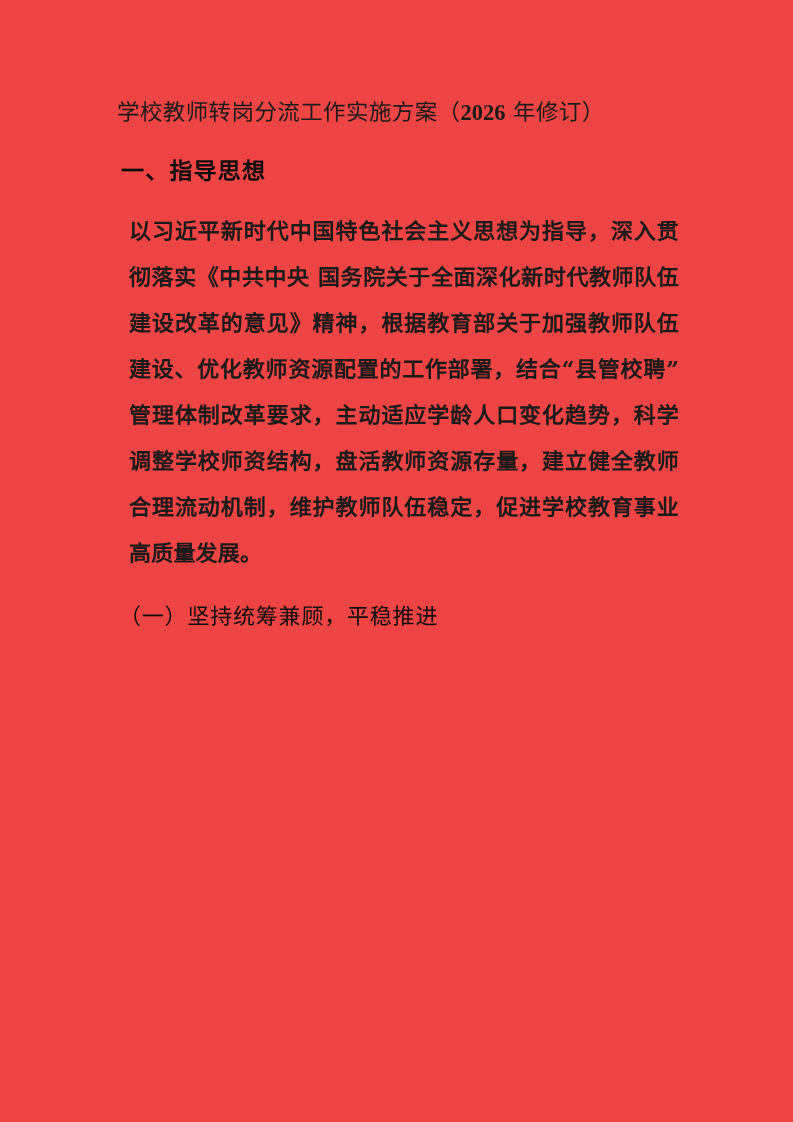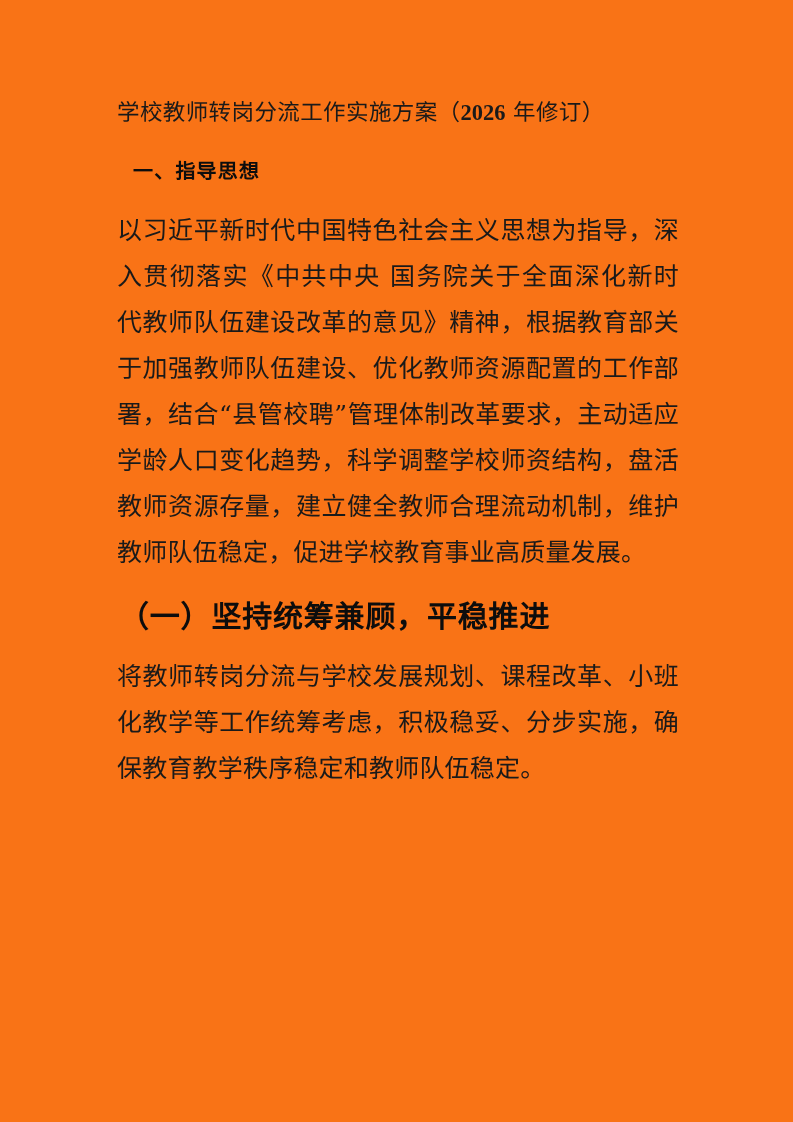--- a/index.html
+++ b/index.html
@@ -19,21 +19,21 @@
     -webkit-font-smoothing: antialiased;
   }
 
   
   .page {
     position: absolute;
     left: 0;
     top: 0;
     width: 793px;
     height: 1122px;
-    background: #f97316;
+    background: #ef4444;
     box-sizing: border-box;
   }
 
   
   .content {
     position: absolute;
     left: 117px;
     top: 96px;
     width: 562px;
   }
@@ -51,50 +51,50 @@
     white-space: nowrap;
   }
   .doc-title .latin {
     font-family: "Liberation Serif", "DejaVu Serif", serif;
     font-weight: bold;
     letter-spacing: 0;
   }
 
   
   .h1 {
-    font-family: Liberation Serif, serif;
-    font-size: 20px;
+    font-family: Liberation Sans, sans-serif;
+    font-size: 23px;
     font-weight: bold;
     line-height: 34px;
     color: #0d0d0d;
     letter-spacing: 1.2px;
-    margin: 0 0 22px 16px;
+    margin: 0 0 22px 4px;
   }
 
   
   .h2 {
     font-family: "DejaVu Sans", "Liberation Sans", sans-serif;
-    font-size: 30px;
-    font-weight: bold;
+    font-size: 22px;
+    font-weight: normal;
     line-height: 34px;
     color: #0d0d0d;
     letter-spacing: 0.8px;
     margin: 0 0 20px 0;
     padding-left: 2px;
   }
 
   
   .body-p {
     font-family: "DejaVu Serif", "Liberation Serif", serif;
-    font-size: 25px;
-    font-weight: normal;
+    font-size: 22px;
+    font-weight: bold;
     line-height: 46px;
     color: #1a1a1a;
     letter-spacing: 0.2px;
-    margin: 0 0 14px 0;
+    margin: 0 0 14px 12px;
     text-align: justify;
     text-justify: inter-ideograph;
     text-align-last: left;
   }
 
   
   .gap-after-title    { margin-bottom: 25px; }
   .gap-after-h1       { margin-bottom: 20px; }
   .gap-after-para-1   { margin-bottom: 24px; }
   .gap-after-h2-para  { margin-bottom: 26px; }
@@ -105,17 +105,16 @@
 <div class="page">
   <div class="content">
 
     <div class="doc-title gap-after-title"><span>学校教师转岗分流工作实施方案（</span><span class="latin">2026</span><span> 年修订）</span></div>
 
     <div class="h1 gap-after-h1">一、指导思想</div>
     <p class="body-p gap-after-para-1">以习近平新时代中国特色社会主义思想为指导，深入贯彻落实《中共中央 国务院关于全面深化新时代教师队伍建设改革的意见》精神，根据教育部关于加强教师队伍建设、优化教师资源配置的工作部署，结合“县管校聘”管理体制改革要求，主动适应学龄人口变化趋势，科学调整学校师资结构，盘活教师资源存量，建立健全教师合理流动机制，维护教师队伍稳定，促进学校教育事业高质量发展。</p>
 
 
     <div class="h2">（一）坚持统筹兼顾，平稳推进</div>
-    <p class="body-p gap-after-h2-para">将教师转岗分流与学校发展规划、课程改革、小班化教学等工作统筹考虑，积极稳妥、分步实施，确保教育教学秩序稳定和教师队伍稳定。</p>
 
 
   </div>
 </div>
 
 </body></html>

